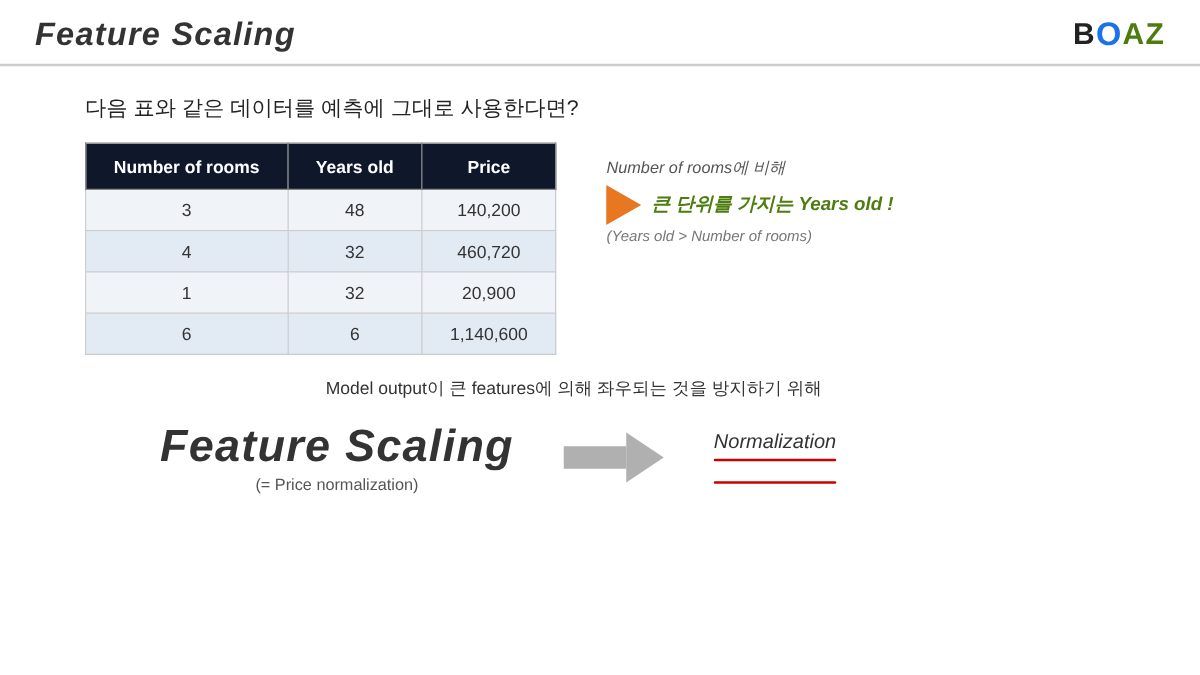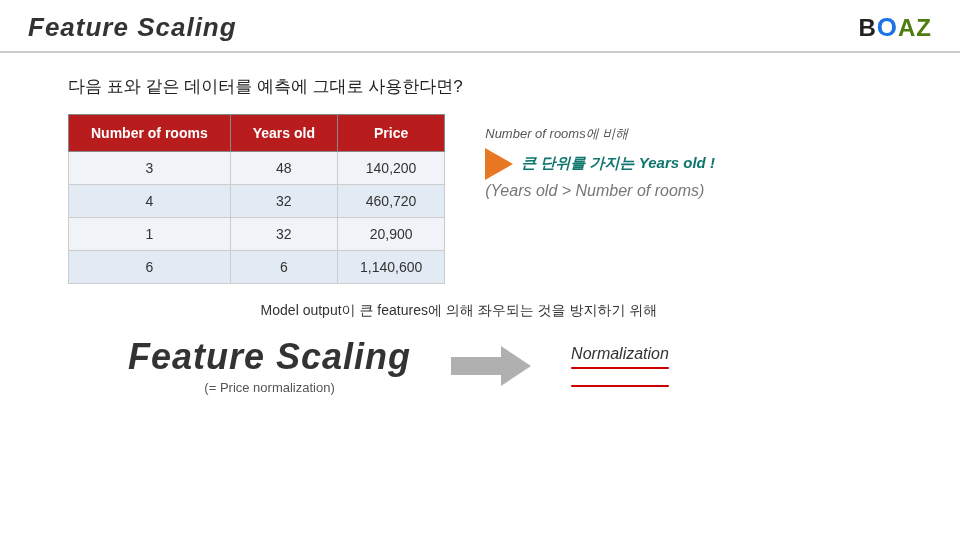--- a/index.html
+++ b/index.html
@@ -75,21 +75,21 @@
       gap: 30px;
     }
 
     
     .data-table {
       border-collapse: collapse;
       min-width: 340px;
     }
 
     .data-table th {
-      background: #b91c1c;
+      background: #0f172a;
       color: #ffffff;
       padding: 10px 22px;
       font-size: 14px;
       font-weight: 600;
       text-align: center;
       border: 1px solid #888;
     }
 
     .data-table td {
       padding: 8px 22px;
@@ -134,26 +134,26 @@
       height: 0;
       border-top: 16px solid transparent;
       border-bottom: 16px solid transparent;
       border-left: 28px solid #e87722;
       display: inline-block;
     }
 
     .annotation-main {
       font-size: 15px;
       font-weight: bold;
-      color: #0f766e;
+      color: #4d7c0f;
       font-style: italic;
     }
 
     .annotation-sub {
-      font-size: 16px;
+      font-size: 12px;
       color: #777;
       font-style: italic;
       margin-top: 2px;
     }
 
     
     .model-output {
       font-size: 14px;
       color: #333;
       margin-top: 18px;

